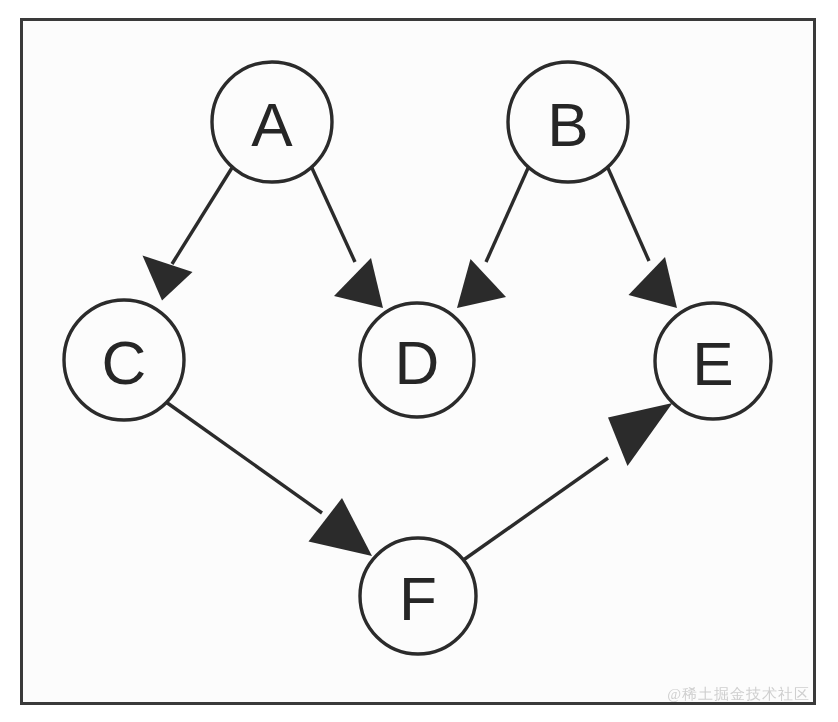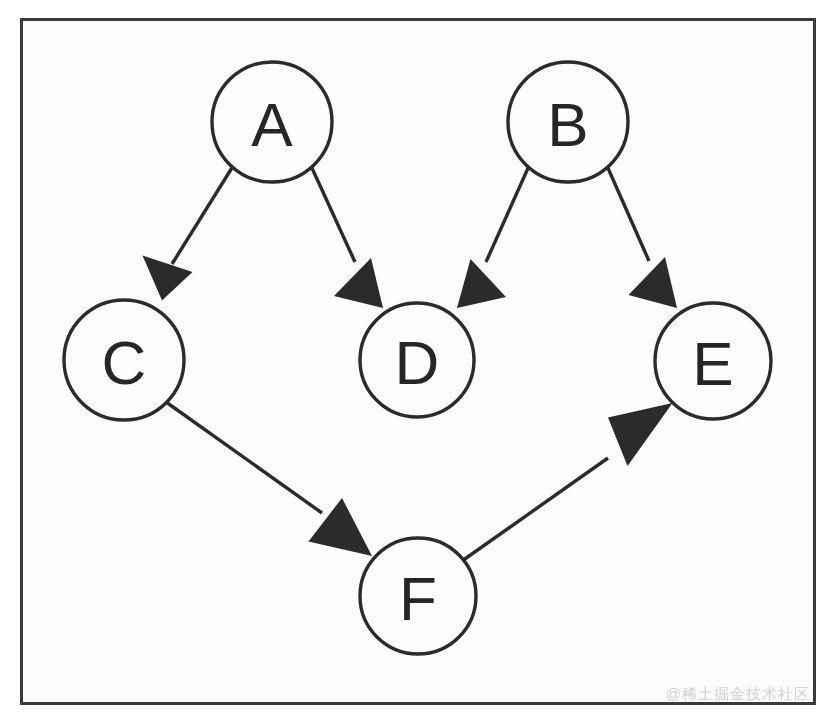--- a/index.html
+++ b/index.html
@@ -58,21 +58,21 @@
     stroke-linecap: butt;
   }
   .edge-head {
     fill: #2b2b2b;
     stroke: none;
   }
   #watermark {
     position: absolute;
     right: 28px;
     bottom: 18px;
-    font-family: Liberation Sans, sans-serif;
+    font-family: Liberation Serif, serif;
     font-size: 15px;
     color: #cfcfcf;
     letter-spacing: 1px;
     white-space: nowrap;
     user-select: none;
   }
 </style>
 </head>
 <body>
 

